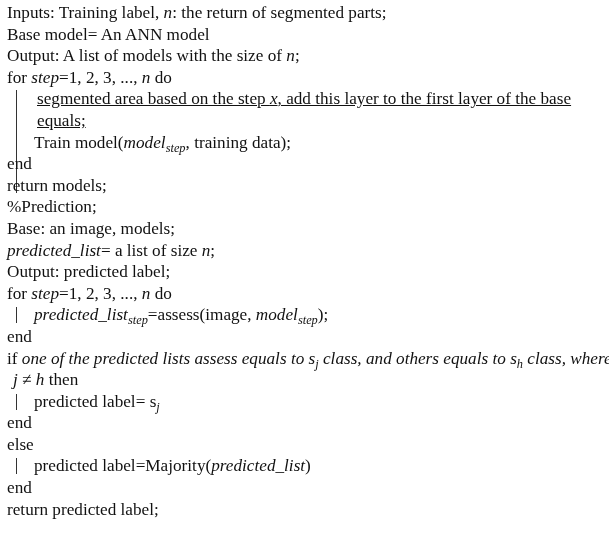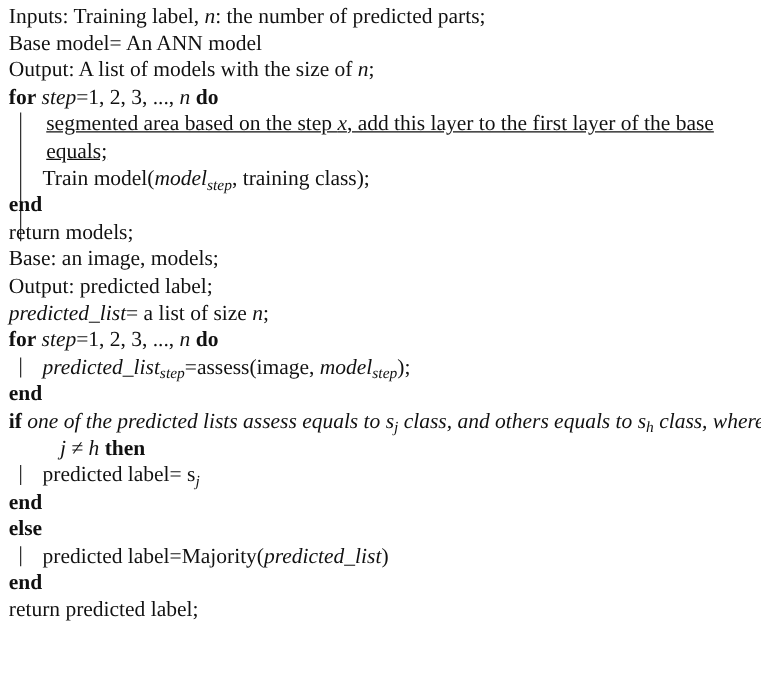--- a/index.html
+++ b/index.html
@@ -23,63 +23,64 @@
       width: 600px;
     }
     .line {
       height: 21.6px;
       line-height: 21.6px;
       white-space: nowrap;
       position: relative;
     }
     .ind1 { padding-left: 27px; }
     .ind1c { padding-left: 30px; text-decoration: underline; }
-    .ind0c { padding-left: 6px; margin-left: 35px; }
-    .kw { font-weight: bold; }
+    .ind0c { padding-left: 6px; }
+    .kw { font-weight: normal; }
     .it { font-style: italic; }
     sub {
       font-size: 0.72em;
       line-height: 0;
       vertical-align: -0.3em;
     }
     .bar {
       position: absolute;
       background: #333;
       width: 1px;
     }
     .block { position: relative; }
   </style>
 </head>
 <body>
 
 <div class="algo">
 
 
-  <div class="line"><span>Inputs: Training label, </span><span class="it">n</span><span>: the number of predicted parts;</span></div>
+  <div class="line"><span>Inputs: Training label, </span><span class="it">n</span><span>: the return of segmented parts;</span></div>
 
   <div class="line">Base model= An ANN model</div>
 
   <div class="line"><span>Output: A list of models with the size of </span><span class="it">n</span><span>;</span></div>
 
   <div class="line"><span class="kw">for</span> <span class="it">step</span><span>=1, 2, 3, ..., </span><span class="it">n</span> <span class="kw">do</span></div>
 
   <div class="block">
     <div class="bar" style="left:9px; top:2px; height:103px;"></div>
     <div class="line ind1c"><span>segmented area based on the step </span><span class="it">x</span><span>, add this layer to the first layer of the base</span></div>
     <div class="line ind1c">equals;</div>
-    <div class="line ind1"><span>Train model(</span><span class="it"><span>model</span><sub>step</sub></span><span>, training class);</span></div>
+    <div class="line ind1"><span>Train model(</span><span class="it"><span>model</span><sub>step</sub></span><span>, training data);</span></div>
   </div>
 
   <div class="line kw">end</div>
   <div class="line">return models;</div>
 
+  <div class="line">%Prediction;</div>
   <div class="line">Base: an image, models;</div>
+  <div class="line"><span class="it">predicted_list</span><span>= a list of size </span><span class="it">n</span><span>;</span></div>
+
   <div class="line">Output: predicted label;</div>
-
-  <div class="line"><span class="it">predicted_list</span><span>= a list of size </span><span class="it">n</span><span>;</span></div>
 
   <div class="line"><span class="kw">for</span> <span class="it">step</span><span>=1, 2, 3, ..., </span><span class="it">n</span> <span class="kw">do</span></div>
 
   <div class="block">
     <div class="bar" style="left:9px; top:3px; height:16px;"></div>
     <div class="line ind1"><span class="it"><span>predicted_list</span><sub>step</sub></span><span>=assess(image, </span><span class="it"><span>model</span><sub>step</sub></span><span>);</span></div>
   </div>
 
   <div class="line kw">end</div>
 

